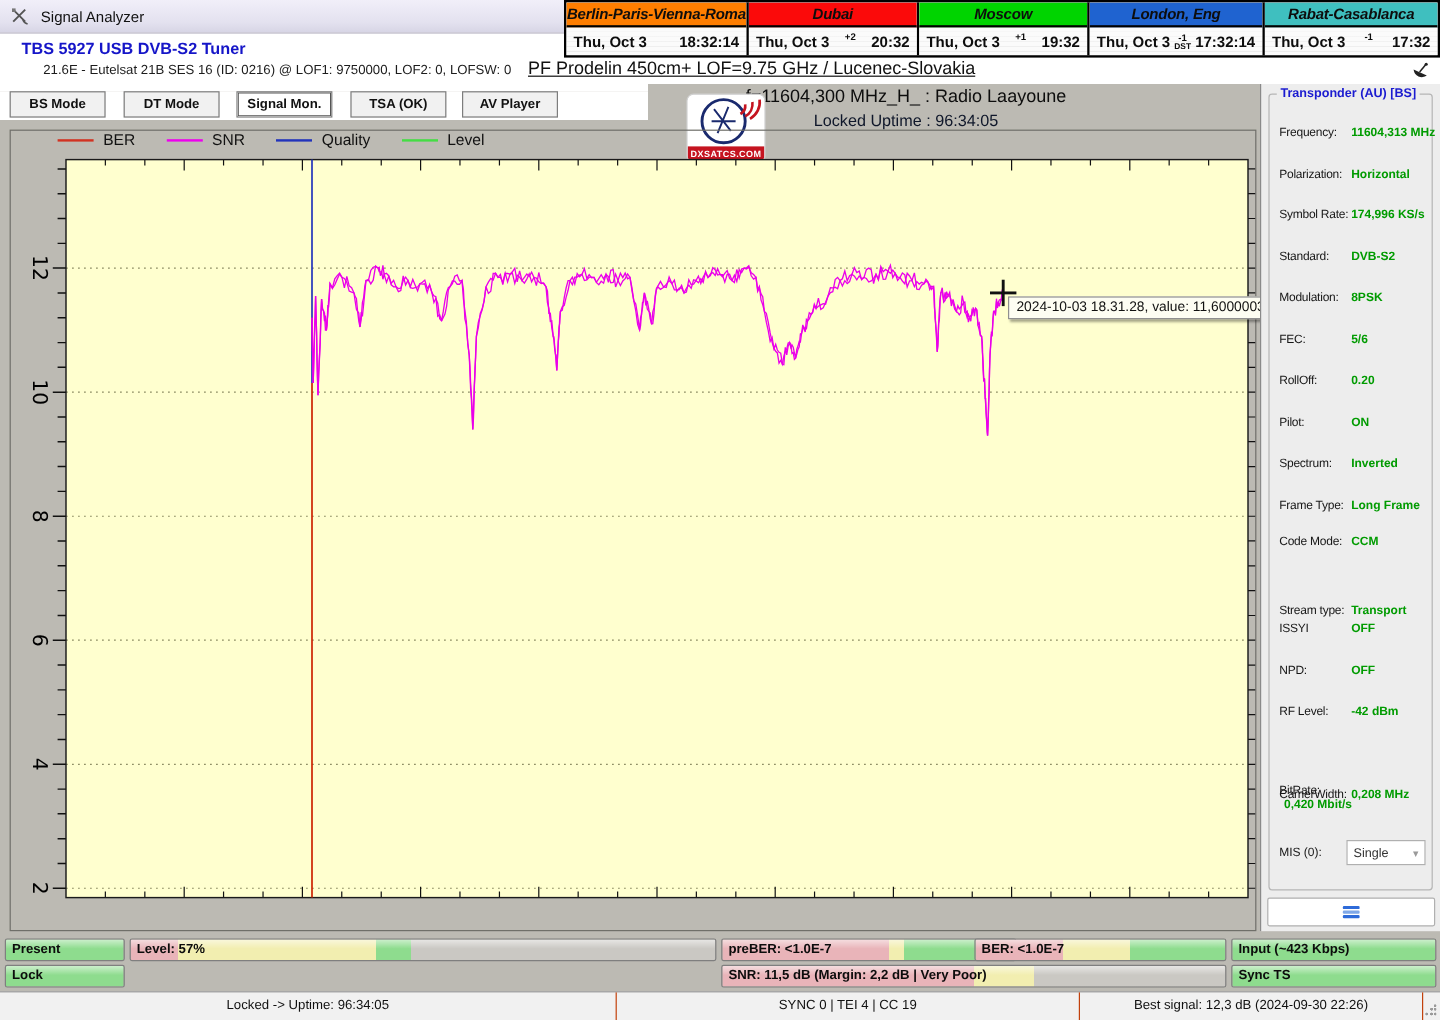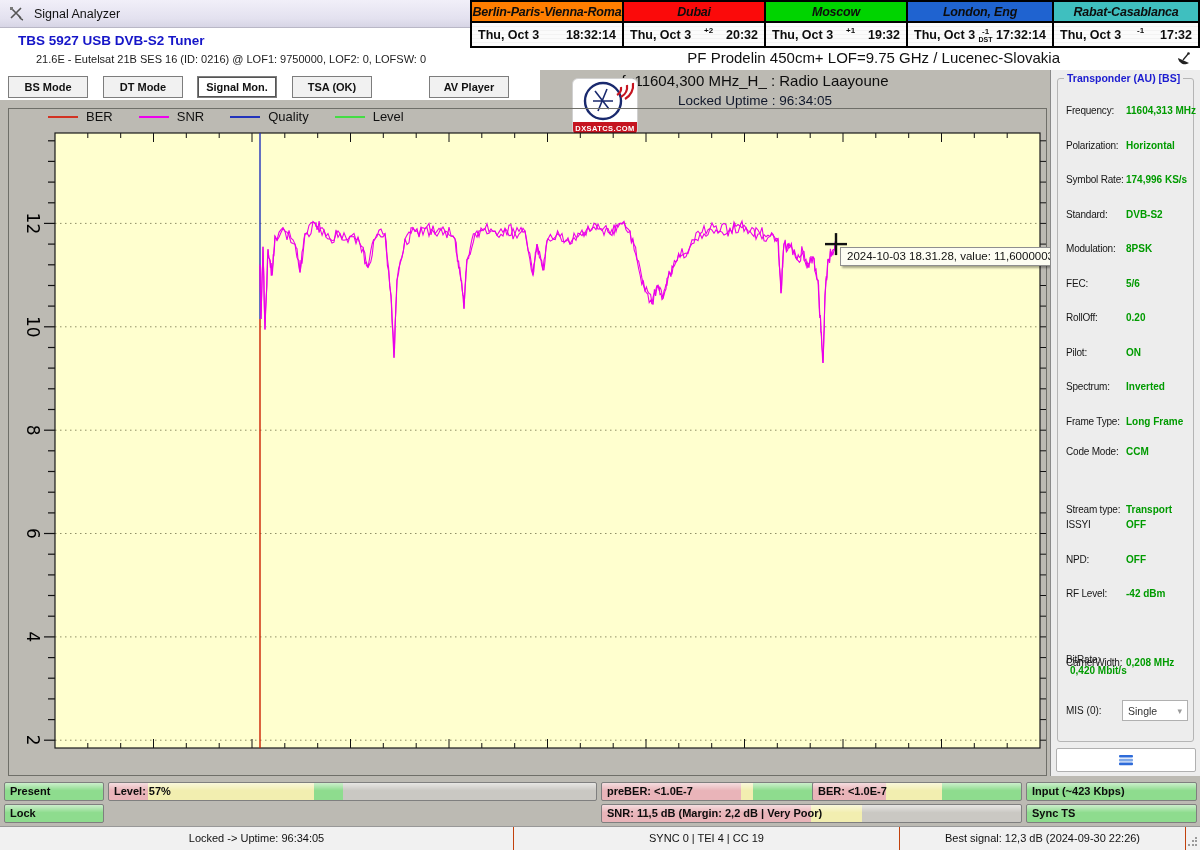--- a/index.html
+++ b/index.html
@@ -10,21 +10,21 @@
 
   
   #white-header { left:0; top:0; width:1200px; height:76px; background:#ffffff; }
   #titlebar { left:0; top:0; width:1200px; height:28px;
     background:linear-gradient(180deg,#f1eff9 0%,#e3e1ef 70%,#d7d5e5 100%);
     border-bottom:1px solid #b9b7c6; display:flex; align-items:center; }
   #titlebar .app-title { font-size:12.5px; color:#111; margin-left:8px; }
   #app-icon { width:18px; height:18px; margin-left:8px; }
   #tuner-title { left:18px; top:33px; font-size:13.5px; font-weight:bold; color:#1515c8; }
   #satellite-line { left:36px; top:53px; font-size:11px; color:#1c1c1c; }
-  #dish-line { left:440px; top:49px; width:620px; text-align:right; font-size:15px; color:#111; }
+  #dish-line { left:440px; top:49px; width:620px; text-align:left; font-size:15px; color:#111;text-decoration:underline; }
   #dish-icon { left:1176px; top:50px; }
 
   
   #clock-panel { left:470px; top:0; width:730px; height:48px; display:flex; border:2px solid #000; background:#fff; }
   .clock-col { display:flex; flex-direction:column; border-right:2px solid #000; overflow:hidden; }
   .clock-col:last-child { border-right:none; }
   .clock-head { height:21px; border-bottom:2px solid #000; display:flex; align-items:center; justify-content:center;
     font-size:12.5px; font-weight:bold; font-style:italic; color:#0d0d0d; letter-spacing:-0.2px; }
   .clock-time { flex:1; display:flex; align-items:center; justify-content:space-between; padding:0 6px;
     font-size:12.5px; font-weight:bold; color:#0d0d0d;
@@ -159,21 +159,21 @@
     </div>
   </div>
 
 <div class="abs" id="gray-top-strip"></div>
 <div class="abs" id="tabstrip-bg"></div>
 <div id="tabs-container">
     <div class="tab-btn" style="left: 8px;">BS Mode</div>
     <div class="tab-btn" style="left: 103px;">DT Mode</div>
     <div class="tab-btn selected" style="left: 197px;">Signal Mon.</div>
     <div class="tab-btn" style="left: 292px;">TSA (OK)</div>
-    <div class="tab-btn" style="left: 385px; margin-left: 44px;">AV Player</div>
+    <div class="tab-btn" style="left: 385px;">AV Player</div>
   </div>
 
 <span class="abs nowrap" id="freq-line">f=11604,300 MHz_H_ : Radio Laayoune</span>
 <span class="abs nowrap" id="uptime-line">Locked Uptime : 96:34:05</span>
 
 <div class="abs" id="logo">
   <svg width="66" height="45" viewBox="0 0 66 45">
     <circle cx="30" cy="22" r="18" fill="none" stroke="#1a2a6e" stroke-width="2.4"></circle>
     <path d="M22 12 L36 30 M25 32 L34 10 M20 22 L40 22" stroke="#1a2a6e" stroke-width="1.6" fill="none"></path>
     <path d="M44 16 A8 8 0 0 0 48 8" stroke="#c51420" stroke-width="2.2" fill="none"></path>

